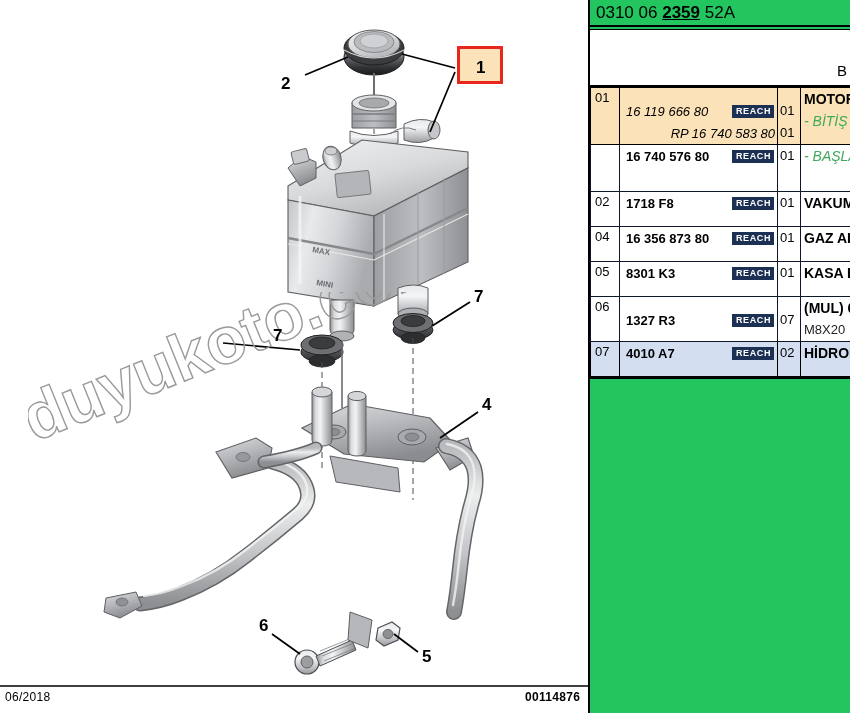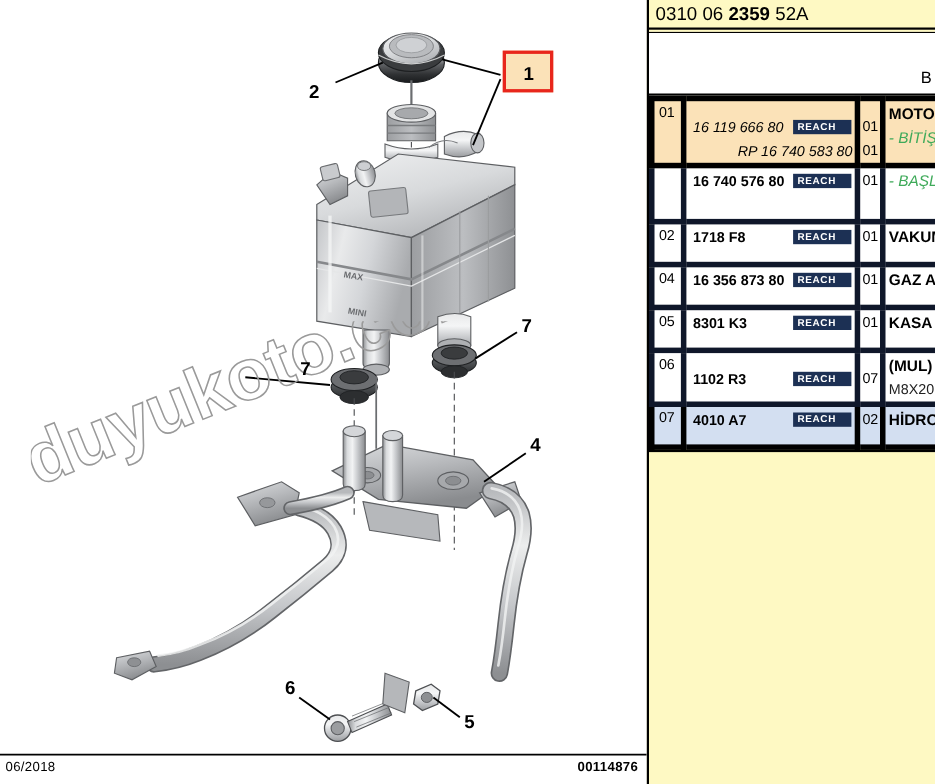--- a/index.html
+++ b/index.html
@@ -73,34 +73,34 @@
     left: 525px; top: 690px;
     font-size: 12px; font-weight: bold; color: #000;
     letter-spacing: .3px;
   }
 
   
   #table-pane {
     position: absolute;
     left: 588px; top: 0;
     width: 262px; height: 713px;
-    background: #fef9c3;
+    background: #22c55e;
     border-left: 2px solid #000;
     overflow: hidden;
   }
   #ref-header {
     height: 27px;
     border-bottom: 2px solid #000;
     display: flex; align-items: center;
     padding-left: 6px;
     font-size: 17px; color: #000;
     white-space: nowrap;
   }
   #ref-header .rh { font-weight: normal; }
-  #ref-header .rh-bold { font-weight: bold; }
+  #ref-header .rh-bold { font-weight: bold; text-decoration: underline; }
 
   #col-header {
     position: relative;
     height: 58px;
     border-bottom: 2px solid #000;
     border-top: 1px solid #000;
     margin-top: 2px;
     background: #fff;
   }
   #col-header .ch-label {
@@ -109,21 +109,21 @@
     font-size: 15px; color: #000;
     white-space: nowrap;
   }
 
   table.parts {
     width: 262px;
     border-collapse: collapse;
     table-layout: fixed;
   }
   table.parts td {
-    border: 5px solid #0f172a;
+    border: 1px solid #0f172a;
     vertical-align: top;
     padding: 0;
     font-size: 13px;
     color: #000;
   }
   td.c-idx   { width: 29px;  border-right: 1px solid #000; }
   td.c-part  { width: 158px; }
   td.c-qty   { width: 23px;  }
   td.c-desc  { width: 52px;  border-right: none; }
 
@@ -159,21 +159,21 @@
     text-align: right;
     padding-right: 2px;
   }
   .reach {
     display: inline-block;
     background: #1c3054;
     color: #ffffff;
     font-size: 9px;
     font-weight: bold;
     letter-spacing: .6px;
-    padding: 2px 14px 2px 4px;
+    padding: 2px 3px 2px 4px;
     line-height: 1;
     margin-right: 3px;
     flex: 0 0 auto;
   }
   .qty-lines { padding: 0; }
   .qty-line {
     height: 22px;
     line-height: 22px;
     padding-left: 2px;
     font-size: 13px;
@@ -599,21 +599,21 @@
         </tr>
 
         <tr class="row-plain">
           <td class="c-idx">
             <div class="idx-txt">06</div>
           </td>
           <td class="c-part">
             <div class="part-lines">
               <div class="part-line spacer"></div>
               <div class="part-line">
-                <span class="part-no">1102 R3</span>
+                <span class="part-no">1327 R3</span>
                 <span class="reach">REACH</span>
               </div>
             </div>
           </td>
           <td class="c-qty">
             <div class="qty-lines">
               <div class="qty-line spacer"></div>
               <div class="qty-line">07</div>
             </div>
           </td>

